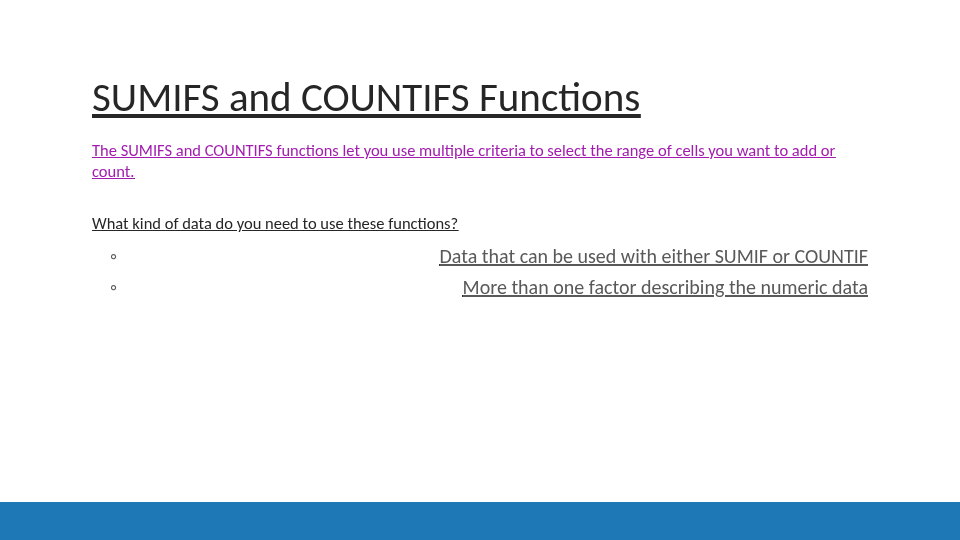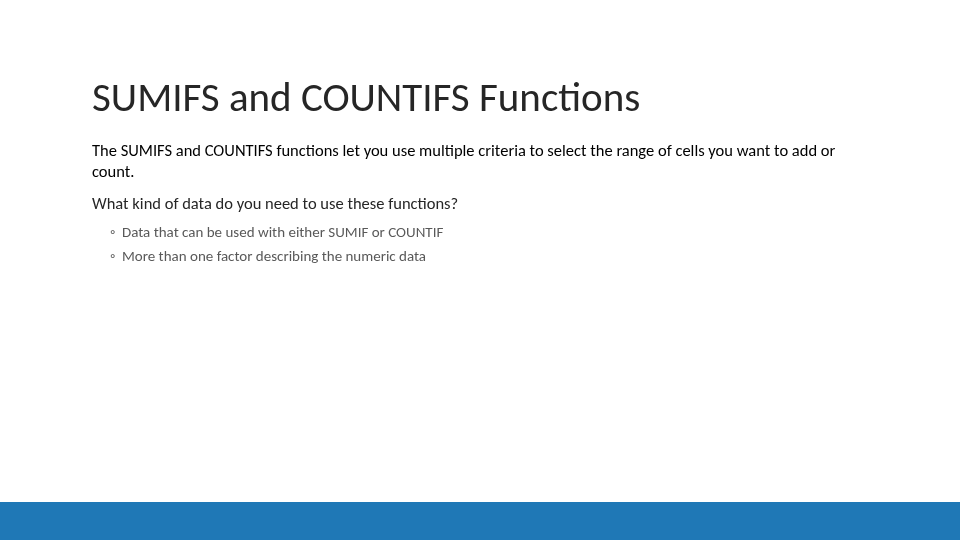--- a/index.html
+++ b/index.html
@@ -1,18 +1,19 @@
 <!DOCTYPE html>
 <html><head>
   <meta charset="utf-8">
   <style>
     * {
       margin: 0;
       padding: 0;
       box-sizing: border-box;
+      text-decoration: underline;
     }
     body {
       width: 960px;
       height: 540px;
       background: #ffffff;
       font-family: 'Segoe UI', 'Calibri Light', Calibri, Arial, sans-serif;
       position: relative;
       overflow: hidden;
     }
     .slide-content {
@@ -21,44 +22,45 @@
     .slide-title {
       font-size: 41px;
       font-weight: 400;
       color: #262626;
       margin-bottom: 18px;
       letter-spacing: 0px;
     }
     .body-text {
       font-size: 16.5px;
       font-weight: 400;
-      color: #000000;
+      color: #a21caf;
       line-height: 1.3;
-      margin-bottom: 10px;
+      margin-bottom: 30px;
     }
     .question-text {
       font-size: 16.5px;
       font-weight: 400;
       color: #262626;
       line-height: 1.3;
       margin-bottom: 8px;
       margin-top: 8px;
     }
     .bullet-list {
       list-style: none;
       padding-left: 18px;
     }
     .bullet-item {
-      font-size: 15px;
+      font-size: 20px;
       font-weight: 400;
       color: #595959;
       line-height: 1.4;
       margin-bottom: 3px;
       position: relative;
       padding-left: 12px;
+      text-align: right;
     }
     .bullet-item::before {
       content: "◦";
       position: absolute;
       left: 0;
       color: #595959;
     }
     .bottom-bar {
       position: absolute;
       bottom: 0;

